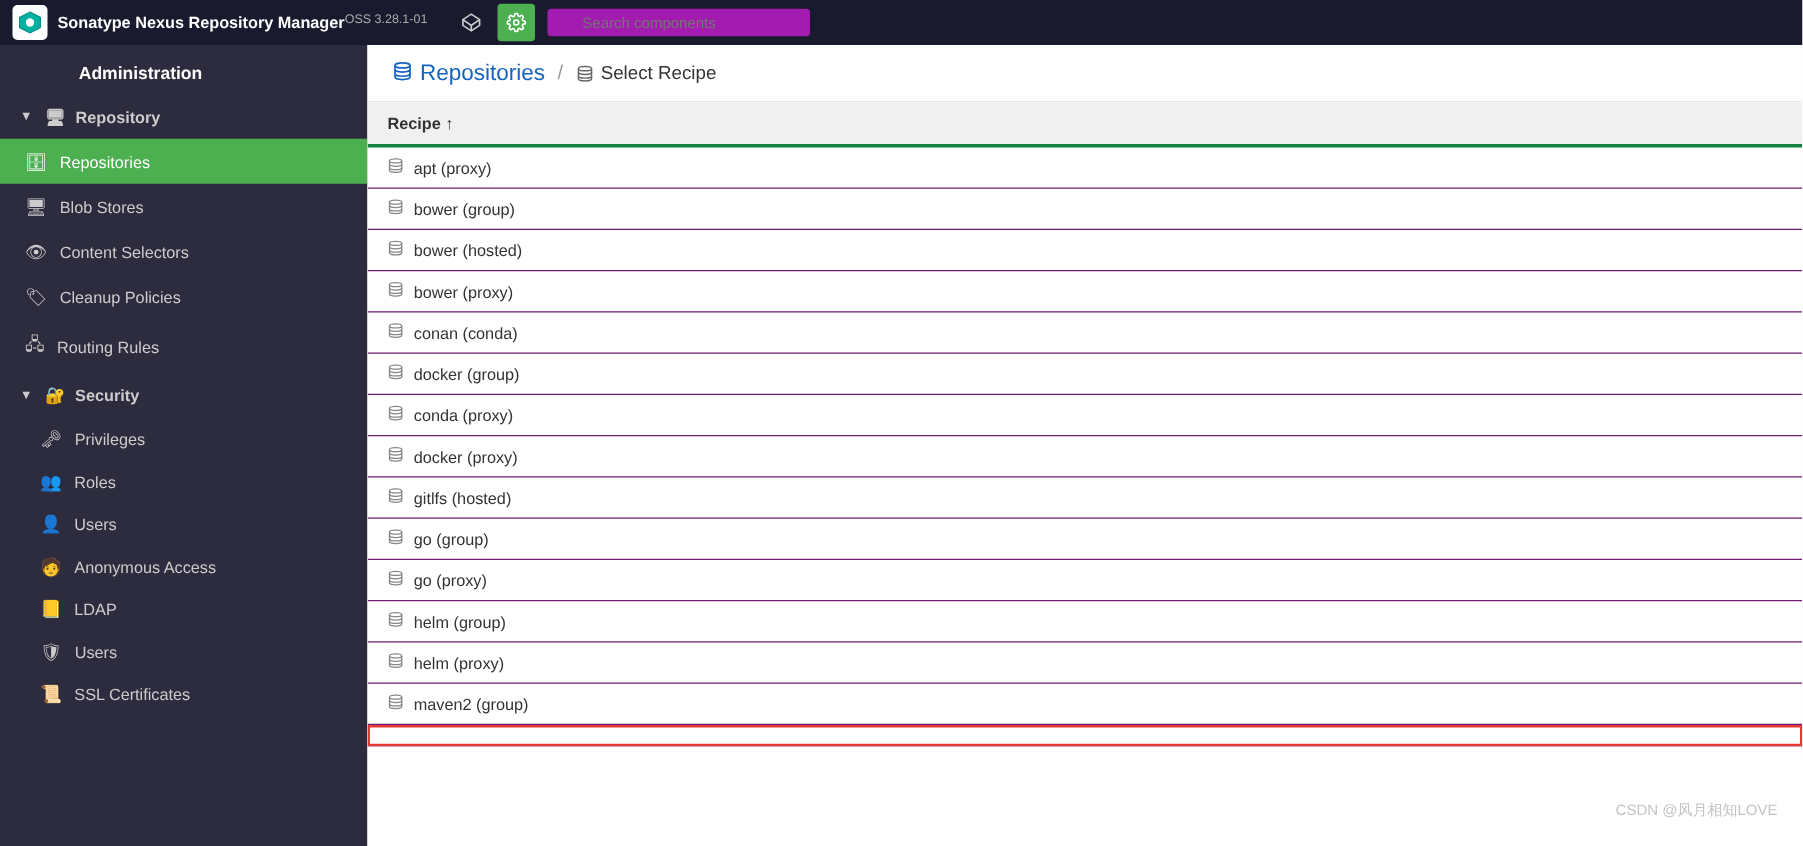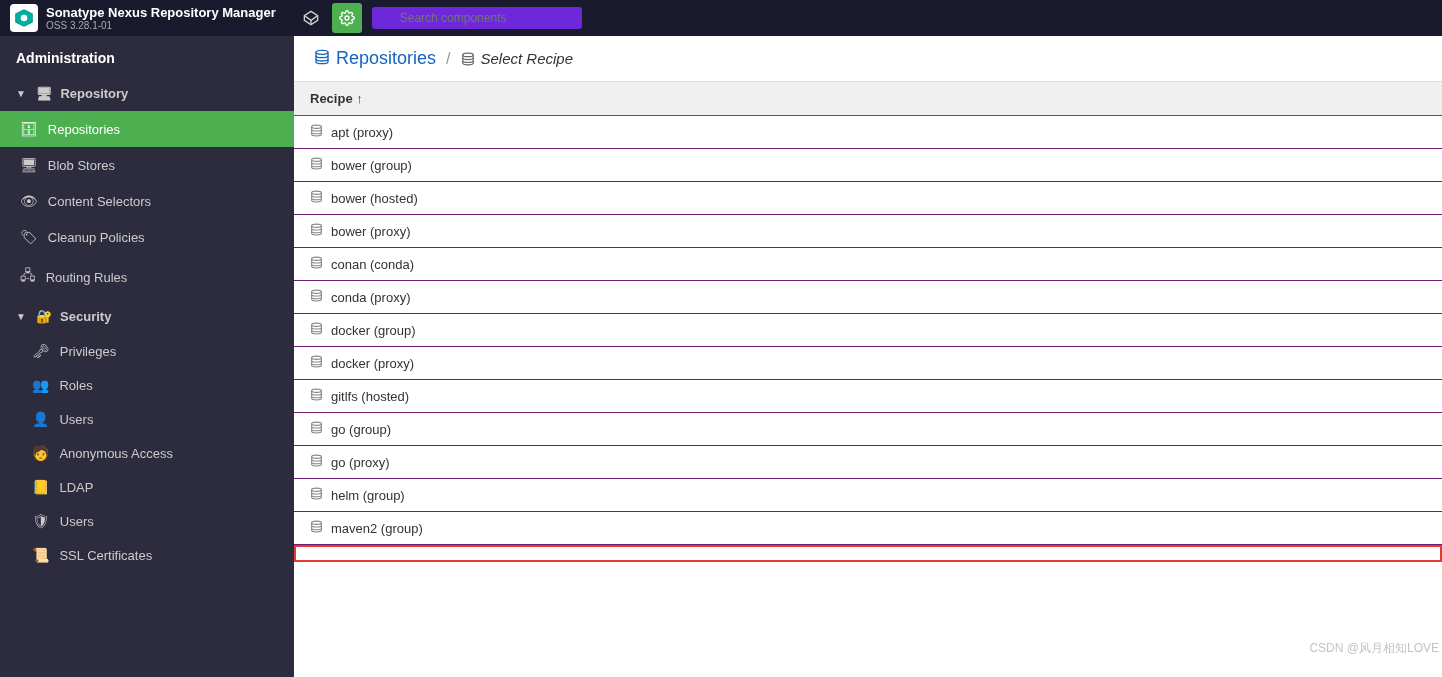--- a/index.html
+++ b/index.html
@@ -24,32 +24,32 @@
     .logo-icon {
       width: 28px;
       height: 28px;
       background: #fff;
       border-radius: 4px;
       display: flex;
       align-items: center;
       justify-content: center;
     }
     .logo-icon svg { width: 20px; height: 20px; }
-    .app-title { display: flex; flex-direction: column; }
+    .app-title { display: flex; flex-direction: row; }
     .app-name { font-size: 13px; font-weight: bold; color: #fff; line-height: 1.2; }
     .app-version { font-size: 10px; color: #aaa; }
     .top-bar-icons { display: flex; align-items: center; gap: 6px; margin-left: 10px; }
     .top-icon-btn {
       width: 30px; height: 30px;
       display: flex; align-items: center; justify-content: center;
       color: #ccc; cursor: pointer; border-radius: 3px;
     }
     .top-icon-btn.active { background: #4CAF50; color: #fff; }
     .search-bar {
-      background: #6d28d9;
+      background: #a21caf;
       border: none;
       border-radius: 3px;
       padding: 4px 10px 4px 28px;
       color: #ccc;
       font-size: 12px;
       width: 210px;
       outline: none;
       position: relative;
     }
     .search-wrapper {
@@ -80,20 +80,21 @@
       flex-shrink: 0;
       overflow-y: auto;
       display: flex;
       flex-direction: column;
     }
     .sidebar-section-header {
       padding: 14px 16px 10px 16px;
       font-size: 14px;
       font-weight: bold;
       color: #fff;
+      margin-left: 47px;
     }
     .sidebar-item {
       display: flex;
       align-items: center;
       gap: 10px;
       padding: 10px 16px 10px 20px;
       cursor: pointer;
       color: #ccc;
       font-size: 13px;
     }
@@ -145,36 +146,35 @@
       text-decoration: none;
       cursor: pointer;
     }
     .breadcrumb-sep { color: #999; font-size: 16px; margin: 0 4px; }
     .breadcrumb-current {
       display: flex;
       align-items: center;
       gap: 6px;
       color: #333;
       font-size: 15px;
-      font-style: italic;
     }
     .db-icon { color: #666; font-size: 14px; }
 
     .table-container {
       flex: 1;
       overflow-y: auto;
       background: #fff;
     }
     table {
       width: 100%;
       border-collapse: collapse;
     }
     thead th {
       background: #f0f0f0;
-      border-bottom: 1px solid #15803d;
+      border-bottom: 3px solid #15803d;
       padding: 9px 16px;
       text-align: left;
       font-size: 13px;
       font-weight: 600;
       color: #333;
       position: sticky;
       top: 0;
     }
     tbody tr {
       border-bottom: 1px solid #701a75;
@@ -207,21 +207,21 @@
     }
     .highlighted-row {
       outline: 2px solid #e53935;
       outline-offset: -2px;
       position: relative;
     }
 
     .watermark {
       position: fixed;
       bottom: 20px;
-      right: 3px;
+      right: 20px;
       color: #aaa;
       font-size: 12px;
       opacity: 0.7;
     }
   </style>
 </head>
 <body>
 
 <div class="top-bar">
   <div class="app-logo">
@@ -422,46 +422,46 @@
             </tr>
             <tr>
               <td>
                 <div class="recipe-cell">
                   <span class="recipe-icon"><svg width="13" height="13" viewBox="0 0 24 24" fill="none" stroke="#888" stroke-width="2">
       <ellipse cx="12" cy="5" rx="9" ry="3"></ellipse>
       <path d="M3 5v5c0 1.66 4 3 9 3s9-1.34 9-3V5"></path>
       <path d="M3 10v5c0 1.66 4 3 9 3s9-1.34 9-3v-5"></path>
       <path d="M3 15v4c0 1.66 4 3 9 3s9-1.34 9-3v-4"></path>
     </svg></span>
+                  <span>docker (group)</span>
+                </div>
+              </td>
+            </tr>
+            <tr>
+              <td>
+                <div class="recipe-cell">
+                  <span class="recipe-icon"><svg width="13" height="13" viewBox="0 0 24 24" fill="none" stroke="#888" stroke-width="2">
+      <ellipse cx="12" cy="5" rx="9" ry="3"></ellipse>
+      <path d="M3 5v5c0 1.66 4 3 9 3s9-1.34 9-3V5"></path>
+      <path d="M3 10v5c0 1.66 4 3 9 3s9-1.34 9-3v-5"></path>
+      <path d="M3 15v4c0 1.66 4 3 9 3s9-1.34 9-3v-4"></path>
+    </svg></span>
                   <span>conda (proxy)</span>
                 </div>
               </td>
             </tr>
             <tr>
               <td>
                 <div class="recipe-cell">
                   <span class="recipe-icon"><svg width="13" height="13" viewBox="0 0 24 24" fill="none" stroke="#888" stroke-width="2">
       <ellipse cx="12" cy="5" rx="9" ry="3"></ellipse>
       <path d="M3 5v5c0 1.66 4 3 9 3s9-1.34 9-3V5"></path>
       <path d="M3 10v5c0 1.66 4 3 9 3s9-1.34 9-3v-5"></path>
       <path d="M3 15v4c0 1.66 4 3 9 3s9-1.34 9-3v-4"></path>
     </svg></span>
-                  <span>docker (group)</span>
-                </div>
-              </td>
-            </tr>
-            <tr>
-              <td>
-                <div class="recipe-cell">
-                  <span class="recipe-icon"><svg width="13" height="13" viewBox="0 0 24 24" fill="none" stroke="#888" stroke-width="2">
-      <ellipse cx="12" cy="5" rx="9" ry="3"></ellipse>
-      <path d="M3 5v5c0 1.66 4 3 9 3s9-1.34 9-3V5"></path>
-      <path d="M3 10v5c0 1.66 4 3 9 3s9-1.34 9-3v-5"></path>
-      <path d="M3 15v4c0 1.66 4 3 9 3s9-1.34 9-3v-4"></path>
-    </svg></span>
                   <span>docker (proxy)</span>
                 </div>
               </td>
             </tr>
             <tr>
               <td>
                 <div class="recipe-cell">
                   <span class="recipe-icon"><svg width="13" height="13" viewBox="0 0 24 24" fill="none" stroke="#888" stroke-width="2">
       <ellipse cx="12" cy="5" rx="9" ry="3"></ellipse>
       <path d="M3 5v5c0 1.66 4 3 9 3s9-1.34 9-3V5"></path>
@@ -501,20 +501,33 @@
             <tr>
               <td>
                 <div class="recipe-cell">
                   <span class="recipe-icon"><svg width="13" height="13" viewBox="0 0 24 24" fill="none" stroke="#888" stroke-width="2">
       <ellipse cx="12" cy="5" rx="9" ry="3"></ellipse>
       <path d="M3 5v5c0 1.66 4 3 9 3s9-1.34 9-3V5"></path>
       <path d="M3 10v5c0 1.66 4 3 9 3s9-1.34 9-3v-5"></path>
       <path d="M3 15v4c0 1.66 4 3 9 3s9-1.34 9-3v-4"></path>
     </svg></span>
                   <span>helm (group)</span>
+                </div>
+              </td>
+            </tr>
+            <tr>
+              <td>
+                <div class="recipe-cell">
+                  <span class="recipe-icon"><svg width="13" height="13" viewBox="0 0 24 24" fill="none" stroke="#888" stroke-width="2">
+      <ellipse cx="12" cy="5" rx="9" ry="3"></ellipse>
+      <path d="M3 5v5c0 1.66 4 3 9 3s9-1.34 9-3V5"></path>
+      <path d="M3 10v5c0 1.66 4 3 9 3s9-1.34 9-3v-5"></path>
+      <path d="M3 15v4c0 1.66 4 3 9 3s9-1.34 9-3v-4"></path>
+    </svg></span>
+                  <span>helm (proxy)</span>
                 </div>
               </td>
             </tr>
             <tr>
               <td>
                 <div class="recipe-cell">
                   <span class="recipe-icon"><svg width="13" height="13" viewBox="0 0 24 24" fill="none" stroke="#888" stroke-width="2">
       <ellipse cx="12" cy="5" rx="9" ry="3"></ellipse>
       <path d="M3 5v5c0 1.66 4 3 9 3s9-1.34 9-3V5"></path>
       <path d="M3 10v5c0 1.66 4 3 9 3s9-1.34 9-3v-5"></path>

